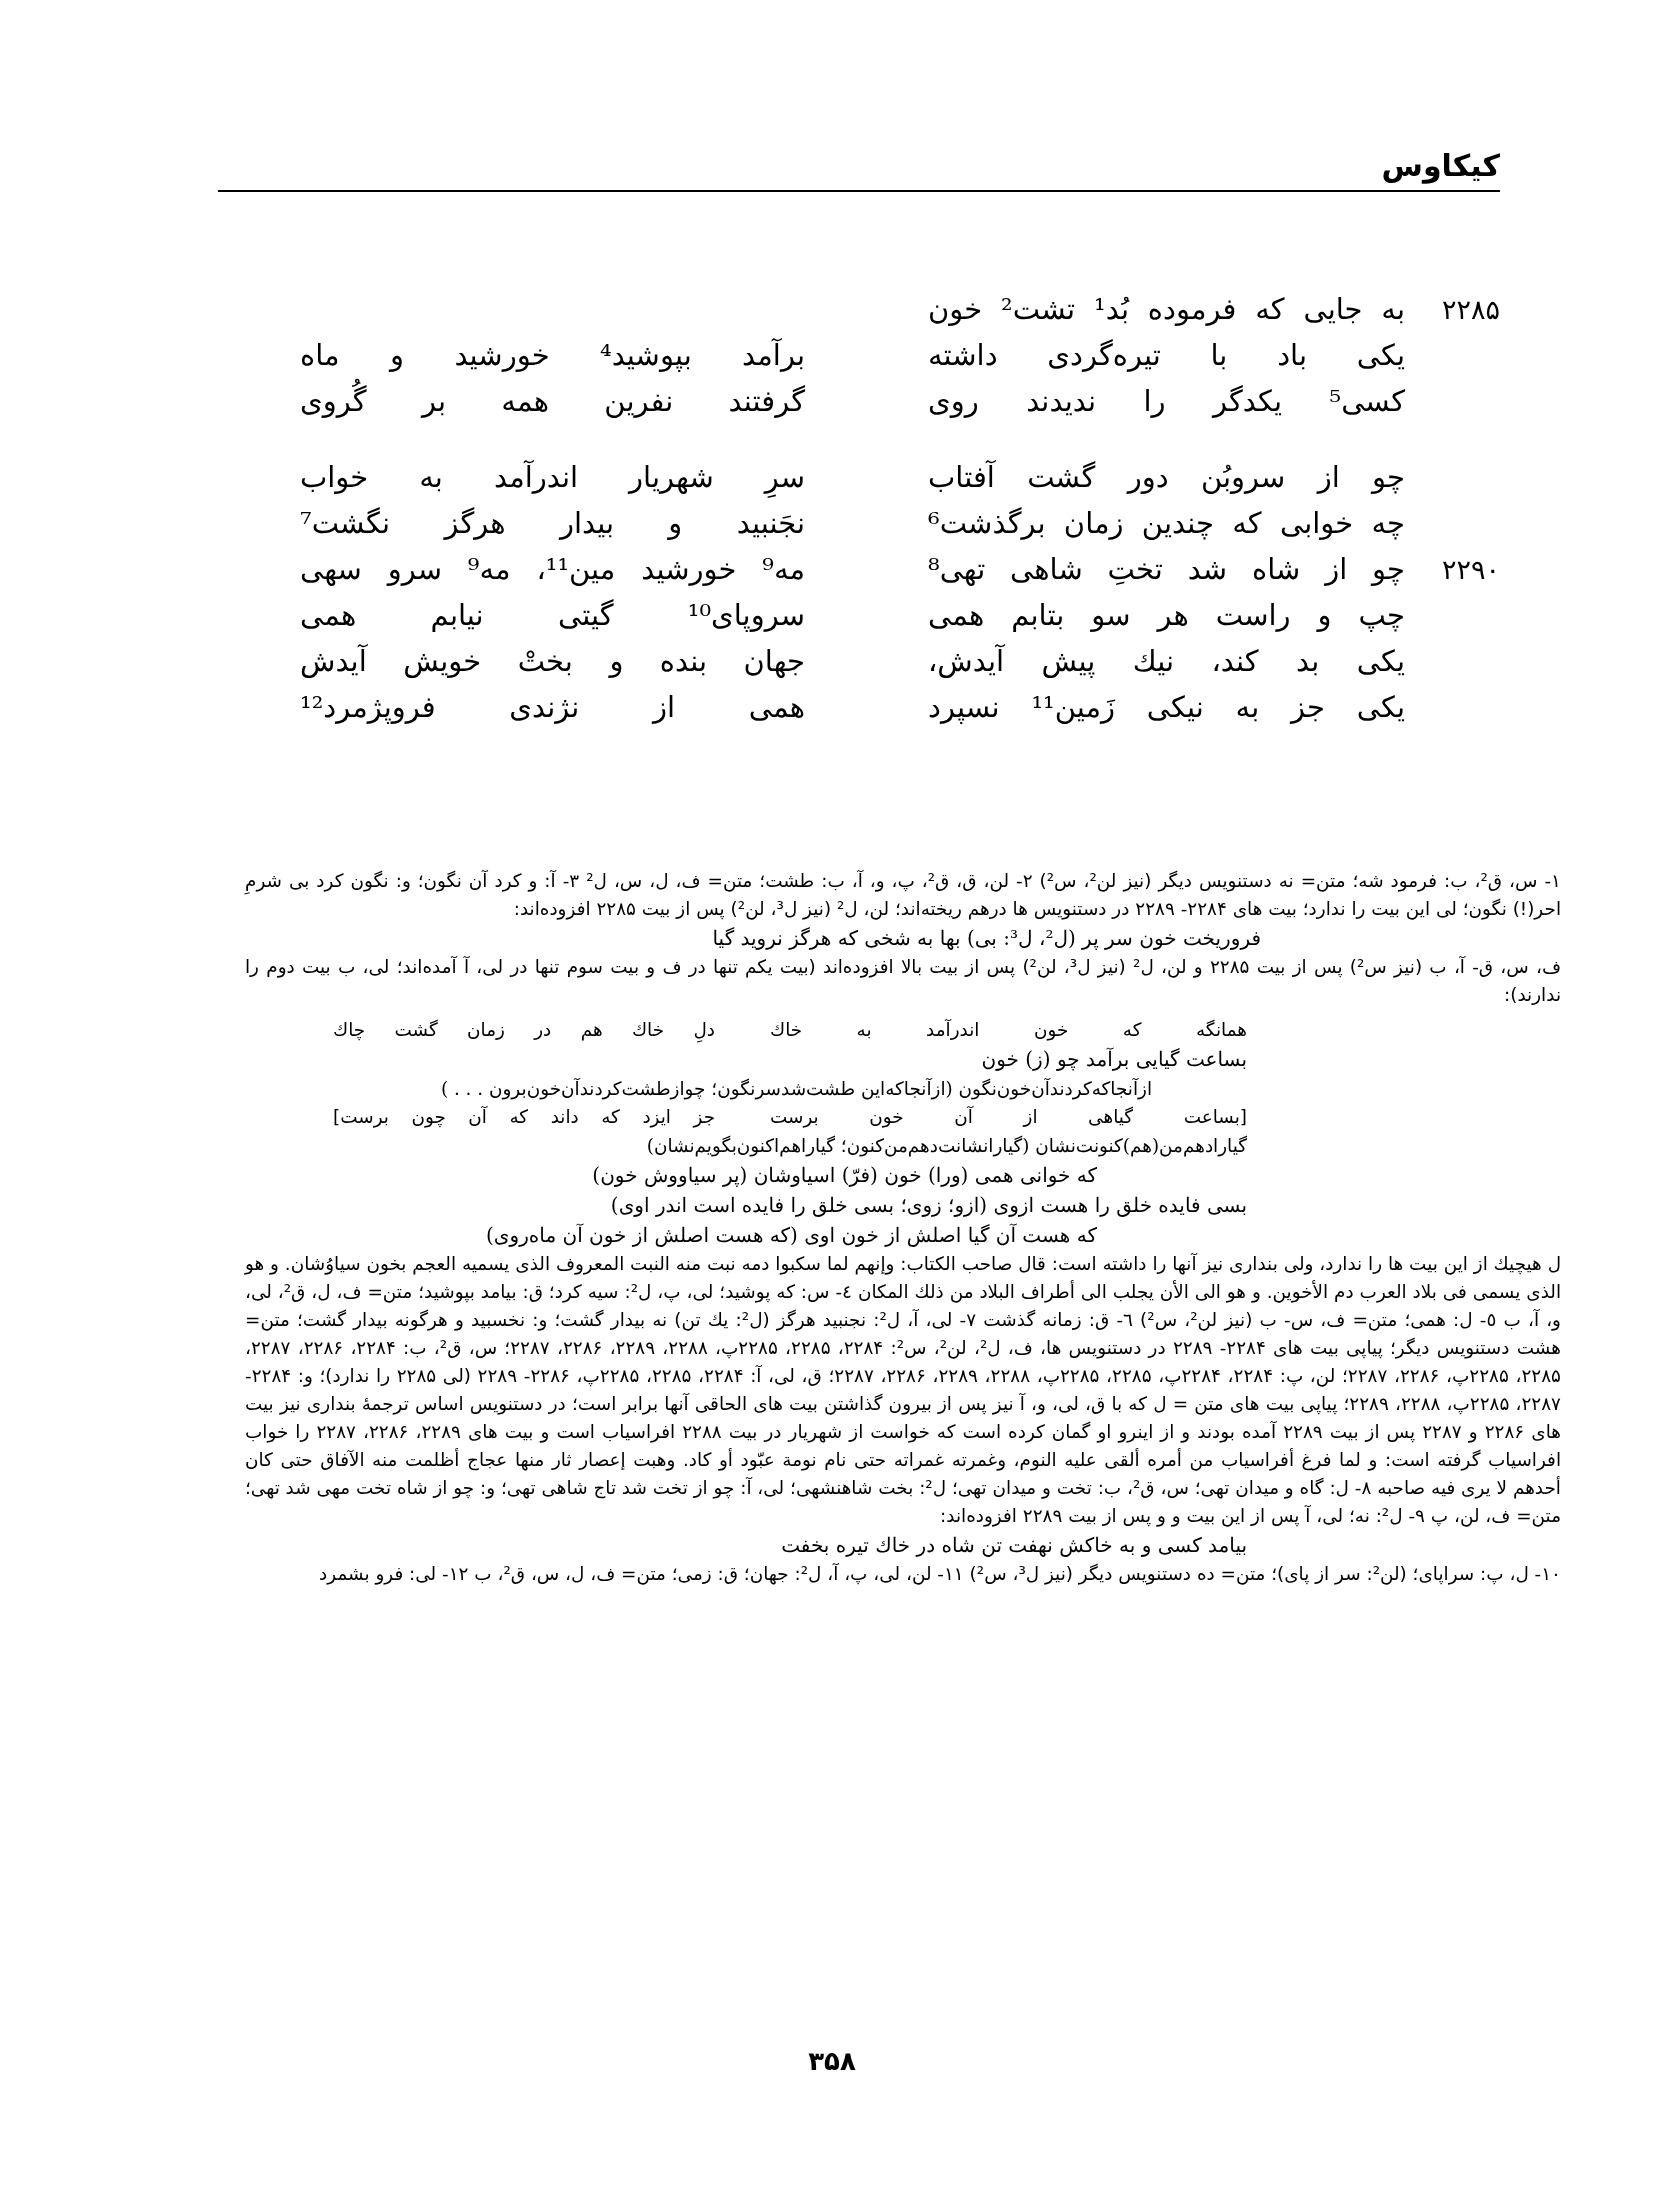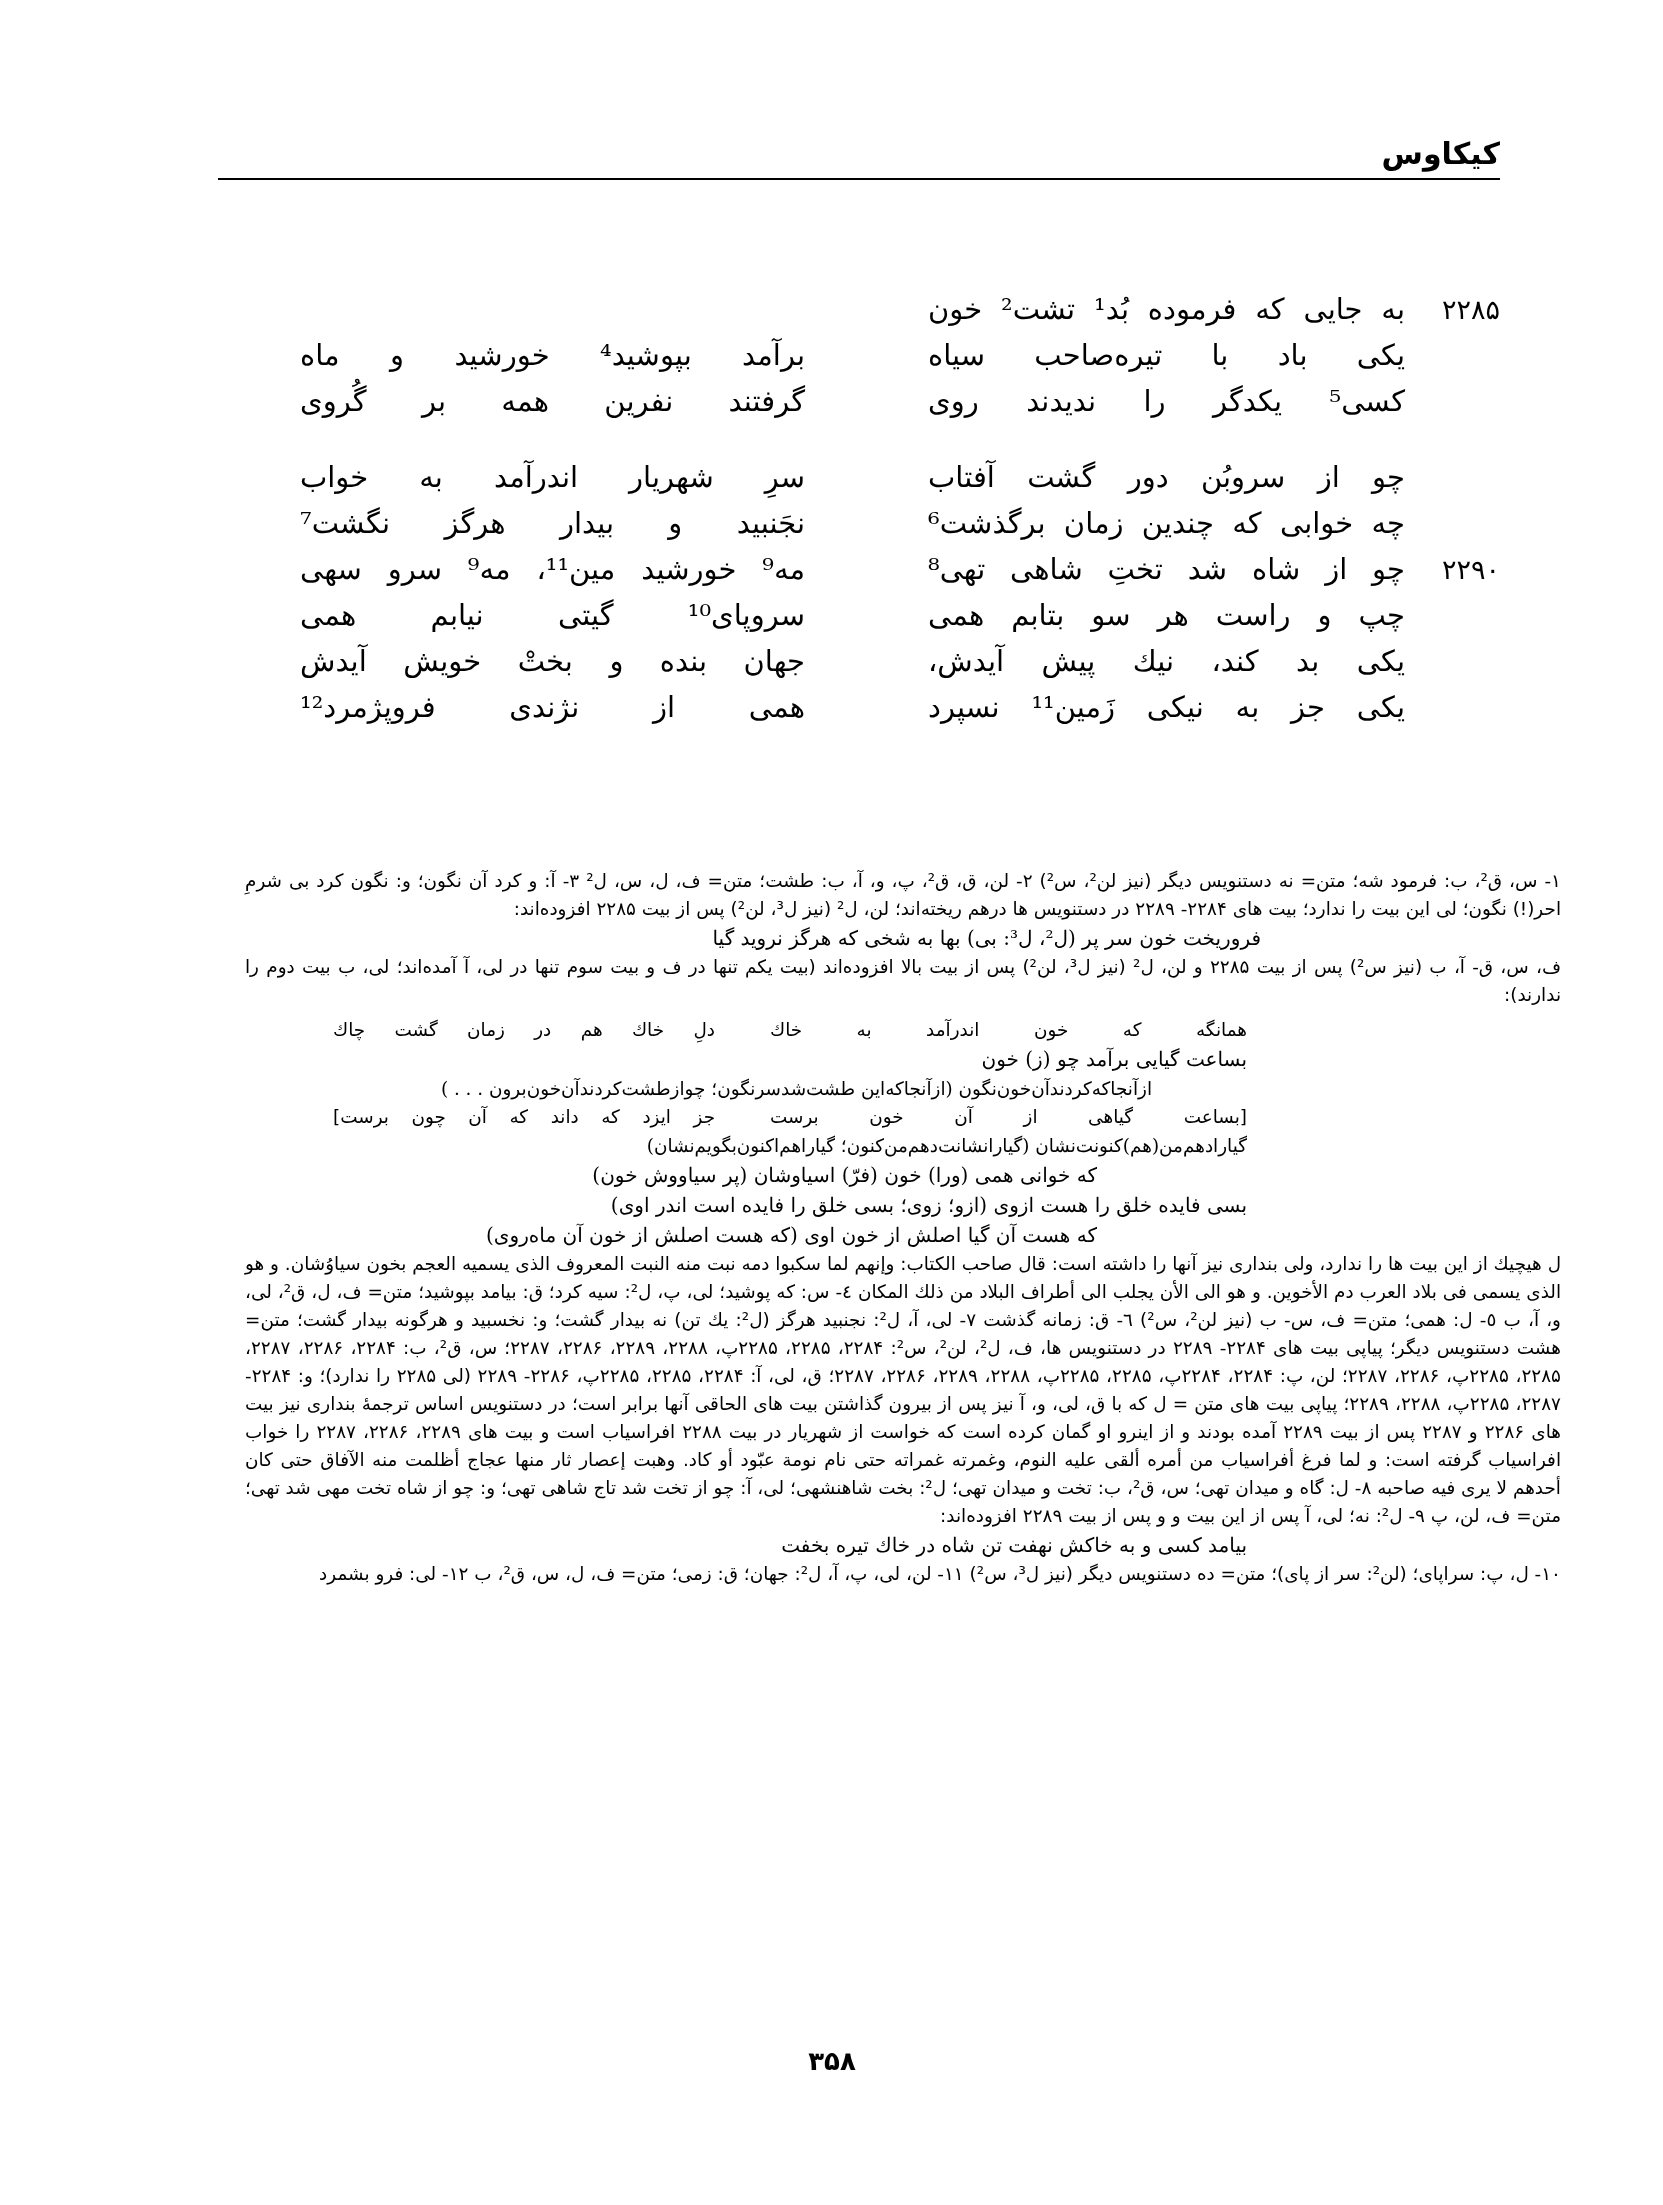--- a/index.html
+++ b/index.html
@@ -2,21 +2,21 @@
 <html style="font-size:11px"><head>
 <meta charset="utf-8">
 <style>
   html, body { margin:0; padding:0; background:#ffffff; }
   body {
     width:1664px; height:2205px; position:relative; overflow:hidden;
     font-family: "DejaVu Serif", "Liberation Serif", serif; color:#000;
   }
   .page { position:absolute; inset:0; }
   .running-head {
-    position:absolute; top:136px; right:164px; left:218px;
+    position:absolute; top:148px; right:164px; left:218px;
     border-bottom:2.7px solid #000; height:42px;
   }
   .running-title {
     position:absolute; right:0; top:0;
     font-family:"DejaVu Sans", sans-serif; font-weight:bold; font-size:30px;
     direction:rtl;
   }
   .poem {
     position:absolute; top:286px; left:300px; width:1200px;
     direction:rtl; font-size:29px; line-height:46px;
@@ -58,21 +58,21 @@
   </div>
 
   <div class="poem">
     <div class="couplet">
       <span class="vnum">۲۲۸۵</span>
       <span class="hemi-r">به جایی که فرموده بُد¹ تشت² خون</span>
       <span class="spacer"></span>
     </div>
     <div class="couplet">
       <span class="vnum"></span>
-      <span class="hemi-r">یکی باد با تیره‌صاحب سیاه</span>
+      <span class="hemi-r">یکی باد با تیره‌گردی داشته</span>
       <span class="spacer"></span>
       <span class="hemi-l">برآمد بپوشید⁴ خورشید و ماه</span>
     </div>
     <div class="couplet">
       <span class="vnum"></span>
       <span class="hemi-r">کسی⁵ یکدگر را ندیدند روی</span>
       <span class="spacer"></span>
       <span class="hemi-l">گرفتند نفرین همه بر گُروی</span>
     </div>
     <div class="couplet gap">

